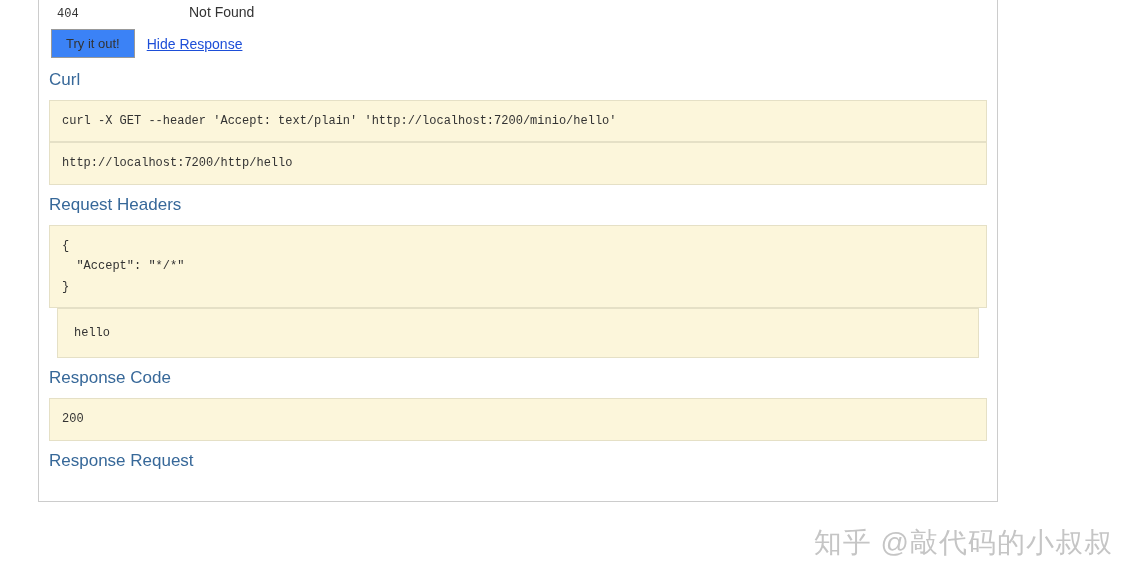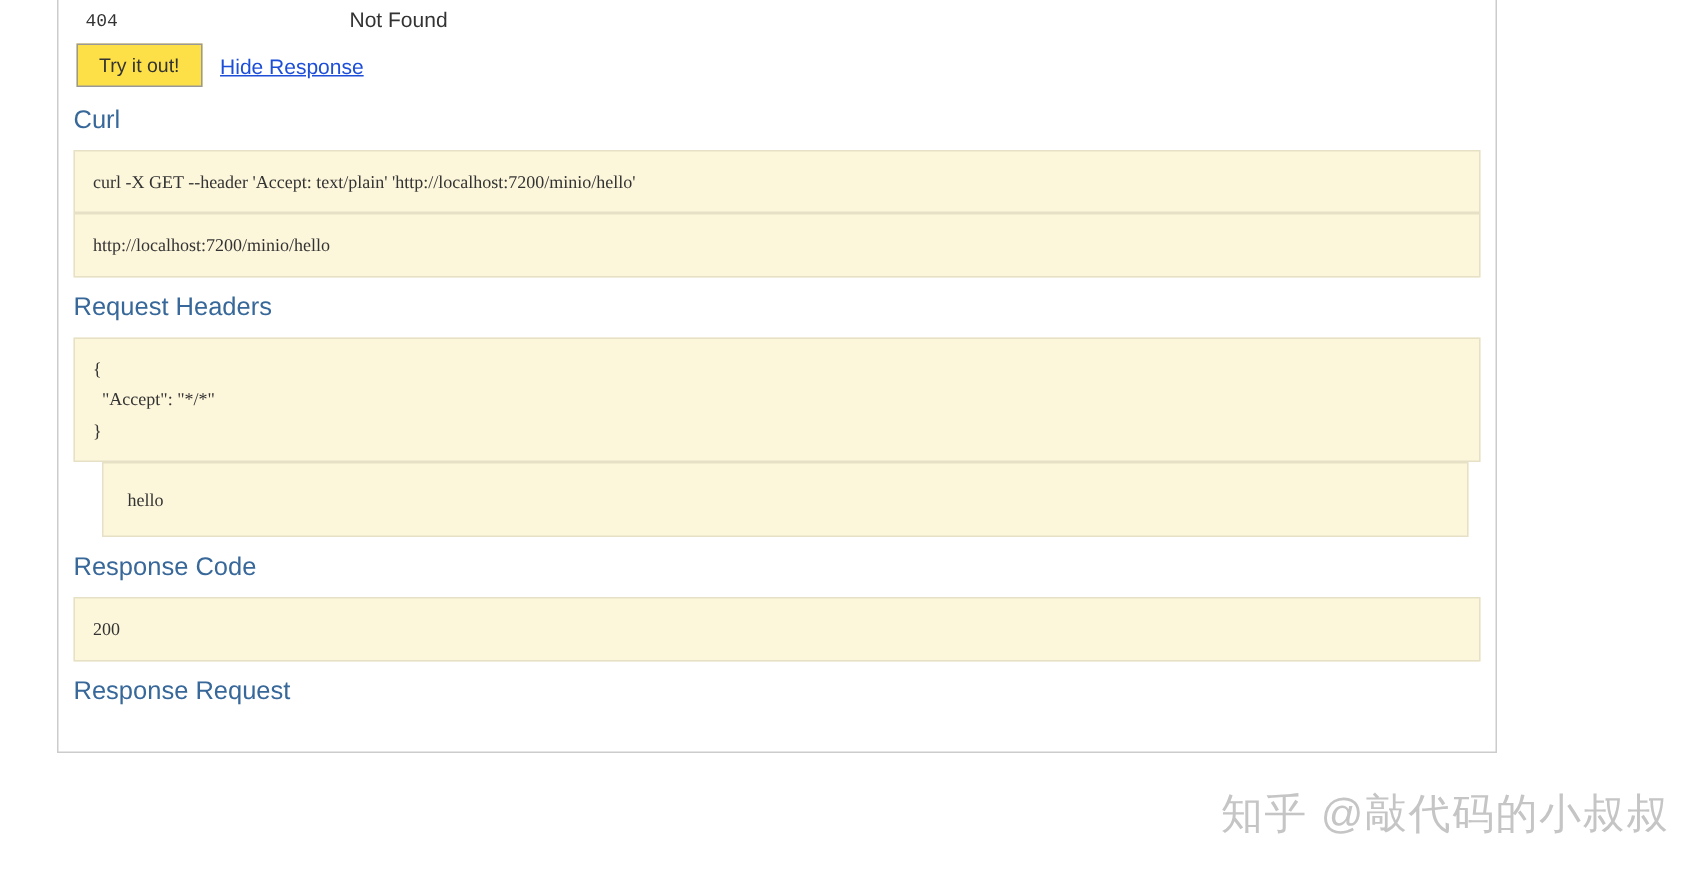--- a/index.html
+++ b/index.html
@@ -15,47 +15,45 @@
     .panel {
       margin-left: 38px;
       width: 960px;
       border: 1px solid #ccc;
       border-top: none;
       padding: 0 10px 20px 10px;
       background: #fff;
     }
     .status-row {
       display: flex;
-      align-items: center;
       padding: 4px 0 8px 0;
     }
     .status-code-cell {
       width: 140px;
       padding-left: 8px;
     }
     .status-code-cell code {
       font-family: "Courier New", monospace;
       font-size: 12px;
       color: #333;
     }
     .status-reason {
       font-size: 14px;
       color: #333;
-      margin-left: 44px;
     }
     .try-row {
       display: flex;
       align-items: center;
       margin-bottom: 12px;
     }
     .try-button {
       font-family: inherit;
       font-size: 13px;
       padding: 6px 14px;
-      background: #fde047;
+      background: #3b82f6;
       border: 1px solid #999;
       cursor: pointer;
       color: #333;
       margin-left: 2px;
       margin-right: 12px;
     }
     .hide-link {
       color: #1d4ed8;
       text-decoration: underline;
       cursor: pointer;
@@ -64,29 +62,29 @@
     .section-heading {
       color: #376899;
       font-size: 17px;
       font-weight: 400;
       margin: 10px 0 10px 0;
     }
     .code-block {
       background: #fcf6db;
       border: 1px solid #e5e0c6;
       padding: 10px 12px;
-      font-family: Liberation Serif, serif;
+      font-family: Liberation Mono, monospace;
       font-size: 12px;
       color: #333;
       white-space: pre;
       line-height: 1.7;
       overflow-x: auto;
     }
     .code-block.response-body {
-      margin-left: 19px;
+      margin-left: 8px;
       margin-right: 8px;
       padding: 14px 16px;
     }
     .watermark {
       position: absolute;
       right: 18px;
       bottom: 18px;
       font-size: 28px;
       color: #bbb;
       font-weight: 500;
@@ -109,21 +107,21 @@
   </div>
 
   <div class="try-row">
     <button class="try-button">Try it out!</button>
     <a class="hide-link">Hide Response</a>
   </div>
 
   <h4 class="section-heading">Curl</h4>
   <div class="code-block">curl -X GET --header 'Accept: text/plain' 'http://localhost:7200/minio/hello'</div>
 
-  <div class="code-block">http://localhost:7200/minio/hello</div>
+  <div class="code-block">http://localhost:7200/http/hello</div>
 
   <h4 class="section-heading">Request Headers</h4>
   <div class="code-block">{
   "Accept": "*/*"
 }</div>
 
   <div class="code-block response-body">hello</div>
 
   <h4 class="section-heading">Response Code</h4>
   <div class="code-block">200</div>

